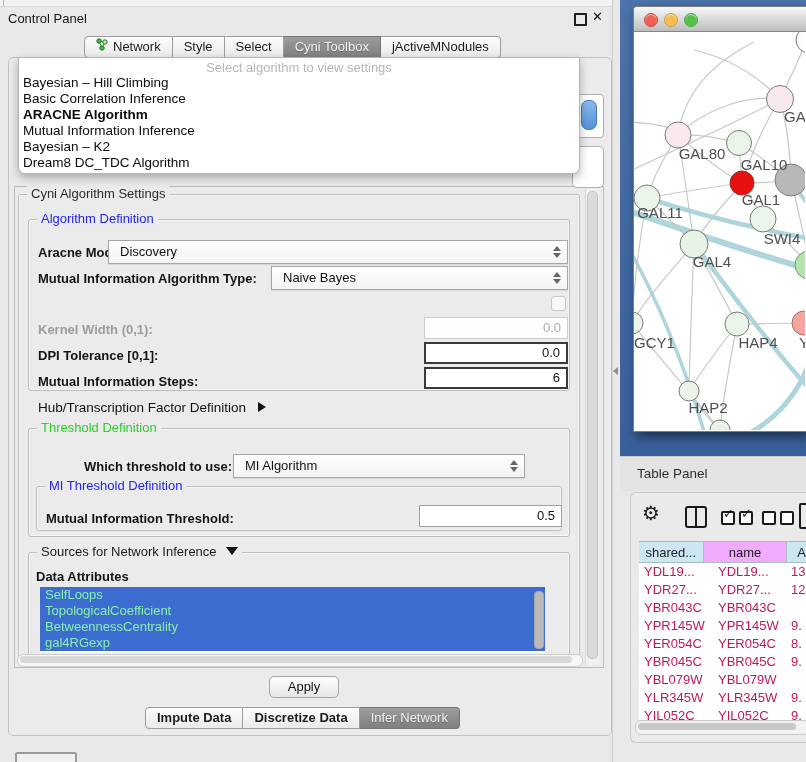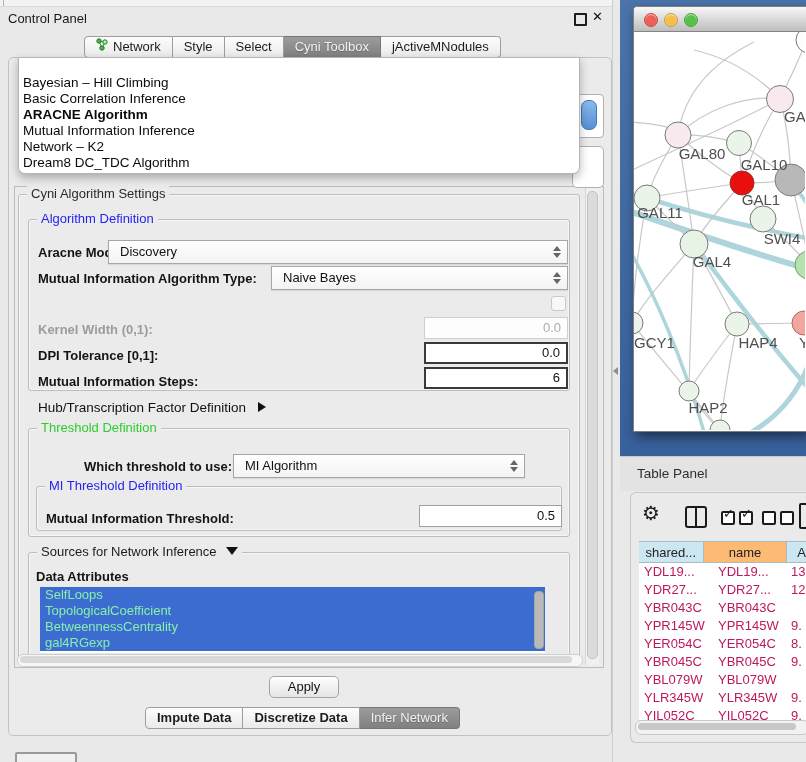--- a/index.html
+++ b/index.html
@@ -97,25 +97,26 @@
       </div>
   </div>
 
   <div class="abs" style="left:8px;top:57px;width:602px;height:677px;background:#ebebeb;border:1px solid #c2c2c2;border-radius:5px"></div>
 
   <div class="abs" style="left:576px;top:94px;width:26px;height:42px;background:#fff;border:1px solid #b0b0b0;border-radius:4px;z-index:40"></div>
   <div class="abs" style="left:581px;top:100px;width:14px;height:28px;border-radius:7px;background:linear-gradient(#8abaec,#5590d6);border:1px solid #4279b8;z-index:41"></div>
   <div class="abs" style="left:572px;top:146px;width:30px;height:40px;background:#fff;border:1px solid #b0b0b0;border-radius:5px;z-index:40"></div>
 
   <div class="popup">
+    <div class="ph">Select algorithm to view settings</div>
     <div class="pitem" style="top:17px">Bayesian – Hill Climbing</div>
     <div class="pitem" style="top:33px">Basic Correlation Inference</div>
     <div class="pitem" style="top:49px;font-weight:bold">ARACNE Algorithm</div>
     <div class="pitem" style="top:65px">Mutual Information Inference</div>
-    <div class="pitem" style="top:81px">Network – K2</div>
+    <div class="pitem" style="top:81px">Bayesian – K2</div>
     <div class="pitem" style="top:97px">Dream8 DC_TDC Algorithm</div>
   </div>
 
   <div class="abs" style="left:14px;top:186px;width:588px;height:480px;border:1px solid #bcbcbc;background:#ebebeb"></div>
 
   <div class="abs" style="left:585px;top:187px;width:13px;height:478px;background:#f0f0f0;border-left:1px solid #d7d7d7"></div>
   <div class="abs" style="left:587px;top:191px;width:9px;height:466px;background:#dbdbdb;border:1px solid #c3c3c3;border-radius:5px"></div>
 
   <div class="fs" style="left:18px;top:194px;width:560px;height:462px">
     <span class="lg" style="color:#2b2b2b">Cyni Algorithm Settings</span>
@@ -307,21 +308,21 @@
     <span class="cbx ck"></span><span class="cbx ck" style="margin-left:4px"></span>
   </div>
   <div class="abs" style="left:131px;top:18px">
     <span class="cbx"></span><span class="cbx" style="margin-left:4px"></span>
   </div>
   <div class="abs" style="left:168px;top:10px;width:14px;height:22px;border:2px solid #1a1a1a;border-radius:2px 6px 2px 2px;background:#eaeaea"></div>
 
   <div class="abs" style="left:8px;top:48px;width:168px;height:179px;background:#fff;overflow:hidden">
     <div style="display:flex">
       <div class="hcell" style="width:74px;background:#cde7f2">shared...</div>
-      <div class="hcell" style="width:96px;background:#fdba74">name</div>
+      <div class="hcell" style="width:96px;background:#f0abfc">name</div>
       <div class="hcell" style="flex:1;background:#cde7f2;text-align:left;padding-left:10px">A</div>
     </div>
     <div class="trow">
         <div class="c1">YDL19...</div>
         <div class="c2">YDL19...</div>
         <div class="c3">13</div>
       </div>
     <div class="trow">
         <div class="c1">YDR27...</div>
         <div class="c2">YDR27...</div>

